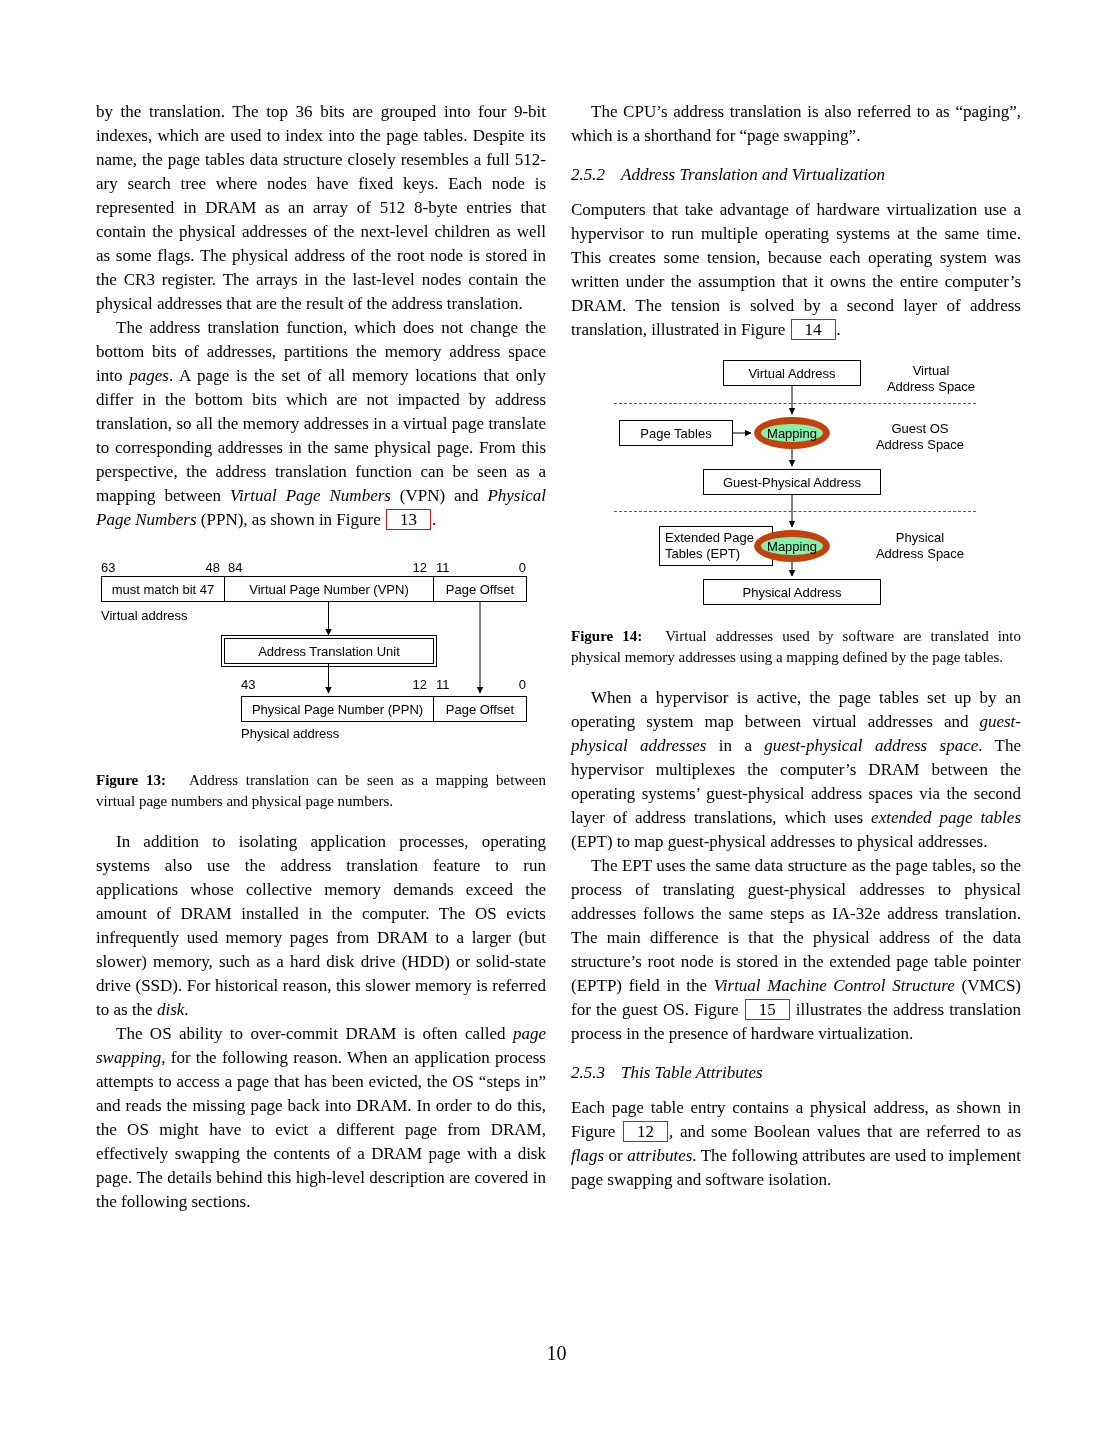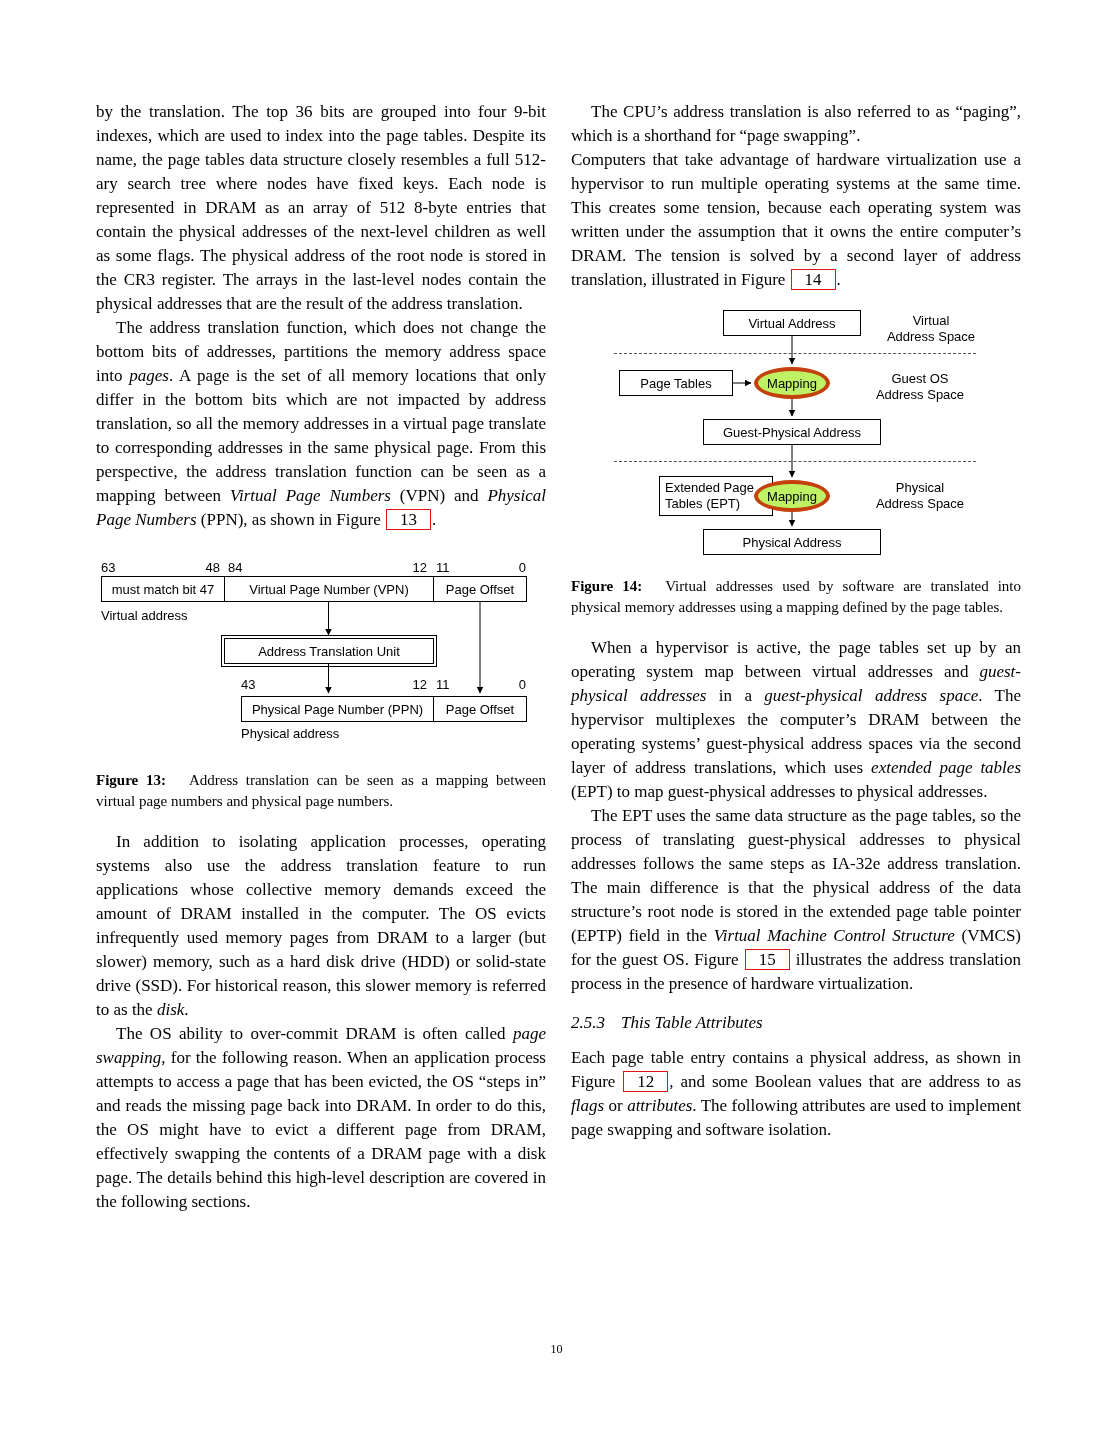--- a/index.html
+++ b/index.html
@@ -34,41 +34,41 @@
     text-align:left; text-indent:0;
   }
   .diagram svg.overlay { position:absolute; left:0; top:0; pointer-events:none; }
   .dbox {
     position:absolute; border:1px solid #000; background:#fff;
     display:flex; align-items:center; justify-content:center; text-align:center;
   }
   .dbox.double { outline:1px solid #000; outline-offset:2px; }
   .dbox.leftalign { justify-content:flex-start; padding-left:5px; text-align:left;margin-left:40px; }
   .ell {
-    position:absolute; border:4px solid #c2410c; border-radius:50%; background:#bef264;
+    position:absolute; border:7px solid #c2410c; border-radius:50%; background:#86efac;
     display:flex; align-items:center; justify-content:center;
   }
   .bit { position:absolute; font-size:13px; }
   .bit.ra { text-align:right; width:30px; display:inline-block; }
   .dlabel { position:absolute; font-size:13px; }
   .dlabel.ctr { text-align:center; }
   .dlabel.ctr span { display:block; line-height:16px; }
   .dash {
     position:absolute; border-top:1px dashed #555; height:0;
   }
   
   .figwrap13 { height:188px; margin:28px 0 22px 0; }
   .figwrap14 { height:252px; margin:16px 0 16px 0; }
   .caption {
     font-size:15px; line-height:21px; text-align:justify; margin:0 0 18px 0;
   }
   .caption b { margin-right:23px; }
   #page-number {
     position:absolute; top:1342px; left:0; width:1113px;
-    text-align:center; font-size:12px;
+    text-align:center; font-size:20px;
   }
 </style>
 </head>
 <body>
 
 <div class="col" id="col-left">
 
   <p class="para"><span>by the translation. The top 36 bits are grouped into four 9-bit indexes, which are used to index into the page tables. Despite its name, the page tables data structure closely resembles a full 512-ary search tree where nodes have fixed keys. Each node is represented in DRAM as an array of 512 8-byte entries that contain the physical addresses of the next-level children as well as some flags. The physical address of the root node is stored in the CR3 register. The arrays in the last-level nodes contain the physical addresses that are the result of the address translation.</span></p>
   <p class="para indent"><span>The address translation function, which does not change the bottom bits of addresses, partitions the memory address space into </span><span class="it">pages</span><span>. A page is the set of all memory locations that only differ in the bottom bits which are not impacted by address translation, so all the memory addresses in a virtual page translate to corresponding addresses in the same physical page. From this perspective, the address translation function can be seen as a mapping between </span><span class="it">Virtual Page Numbers</span><span> (VPN) and </span><span class="it">Physical Page Numbers</span><span> (PPN), as shown in Figure </span><span class="figref">13</span><span>.</span></p>
 
@@ -115,20 +115,23 @@
   </div>
 
   <p class="para indent"><span>In addition to isolating application processes, operating systems also use the address translation feature to run applications whose collective memory demands exceed the amount of DRAM installed in the computer. The OS evicts infrequently used memory pages from DRAM to a larger (but slower) memory, such as a hard disk drive (HDD) or solid-state drive (SSD). For historical reason, this slower memory is referred to as the </span><span class="it">disk</span><span>.</span></p>
   <p class="para indent"><span>The OS ability to over-commit DRAM is often called </span><span class="it">page swapping</span><span>, for the following reason. When an application process attempts to access a page that has been evicted, the OS “steps in” and reads the missing page back into DRAM. In order to do this, the OS might have to evict a different page from DRAM, effectively swapping the contents of a DRAM page with a disk page. The details behind this high-level description are covered in the following sections.</span></p>
 </div>
 
 <div class="col" id="col-right">
 
   <p class="para indent"><span>The CPU’s address translation is also referred to as “paging”, which is a shorthand for “page swapping”.</span></p>
 
+  <h3 class="subsection">
+    <span class="hnum">2.5.2</span><span>Address Translation and Virtualization</span>
+  </h3>
 
   <p class="para"><span>Computers that take advantage of hardware virtualization use a hypervisor to run multiple operating systems at the same time. This creates some tension, because each operating system was written under the assumption that it owns the entire computer’s DRAM. The tension is solved by a second layer of address translation, illustrated in Figure </span><span class="figref">14</span><span>.</span></p>
 
   <div class="diagram figwrap14">
     <svg class="overlay" width="450" height="252">
       <defs>
         <marker id="arr14" markerWidth="8" markerHeight="8" refX="6.5" refY="3.5" orient="auto">
           <path d="M0,0 L7,3.5 L0,7 z" fill="#000"></path>
         </marker>
       </defs>
@@ -178,16 +181,16 @@
     <b>Figure 14:</b><span>Virtual addresses used by software are translated into physical memory addresses using a mapping defined by the page tables.</span>
   </div>
 
   <p class="para indent"><span>When a hypervisor is active, the page tables set up by an operating system map between virtual addresses and </span><span class="it">guest-physical addresses</span><span> in a </span><span class="it">guest-physical address space</span><span>. The hypervisor multiplexes the computer’s DRAM between the operating systems’ guest-physical address spaces via the second layer of address translations, which uses </span><span class="it">extended page tables</span><span> (EPT) to map guest-physical addresses to physical addresses.</span></p>
   <p class="para indent"><span>The EPT uses the same data structure as the page tables, so the process of translating guest-physical addresses to physical addresses follows the same steps as IA-32e address translation. The main difference is that the physical address of the data structure’s root node is stored in the extended page table pointer (EPTP) field in the </span><span class="it">Virtual Machine Control Structure</span><span> (VMCS) for the guest OS. Figure </span><span class="figref">15</span><span> illustrates the address translation process in the presence of hardware virtualization.</span></p>
 
   <h3 class="subsection">
     <span class="hnum">2.5.3</span><span>This Table Attributes</span>
   </h3>
 
-  <p class="para"><span>Each page table entry contains a physical address, as shown in Figure </span><span class="figref">12</span><span>, and some Boolean values that are address to as </span><span class="it">flags</span><span> or </span><span class="it">attributes</span><span>. The following attributes are used to implement page swapping and software isolation.</span></p>
+  <p class="para"><span>Each page table entry contains a physical address, as shown in Figure </span><span class="figref">12</span><span>, and some Boolean values that are referred to as </span><span class="it">flags</span><span> or </span><span class="it">attributes</span><span>. The following attributes are used to implement page swapping and software isolation.</span></p>
 </div>
 
 <div id="page-number">10</div>
 
 </body></html>

